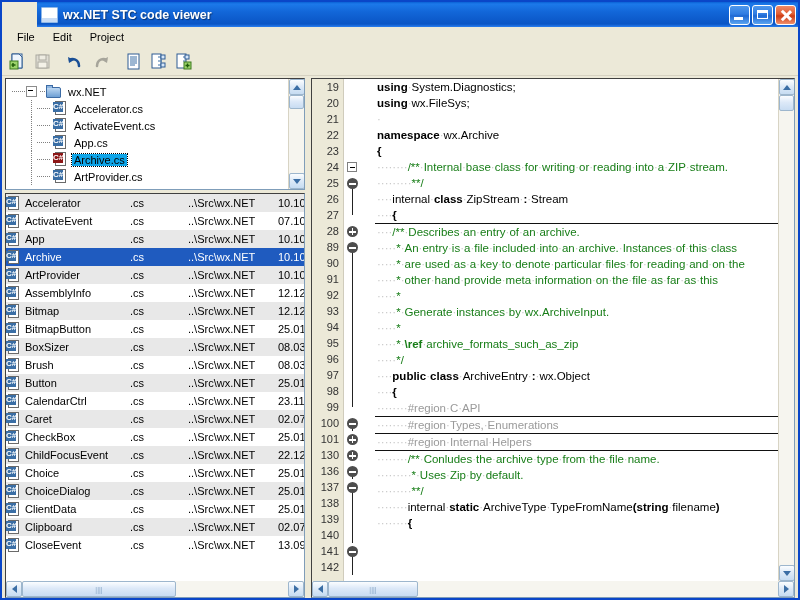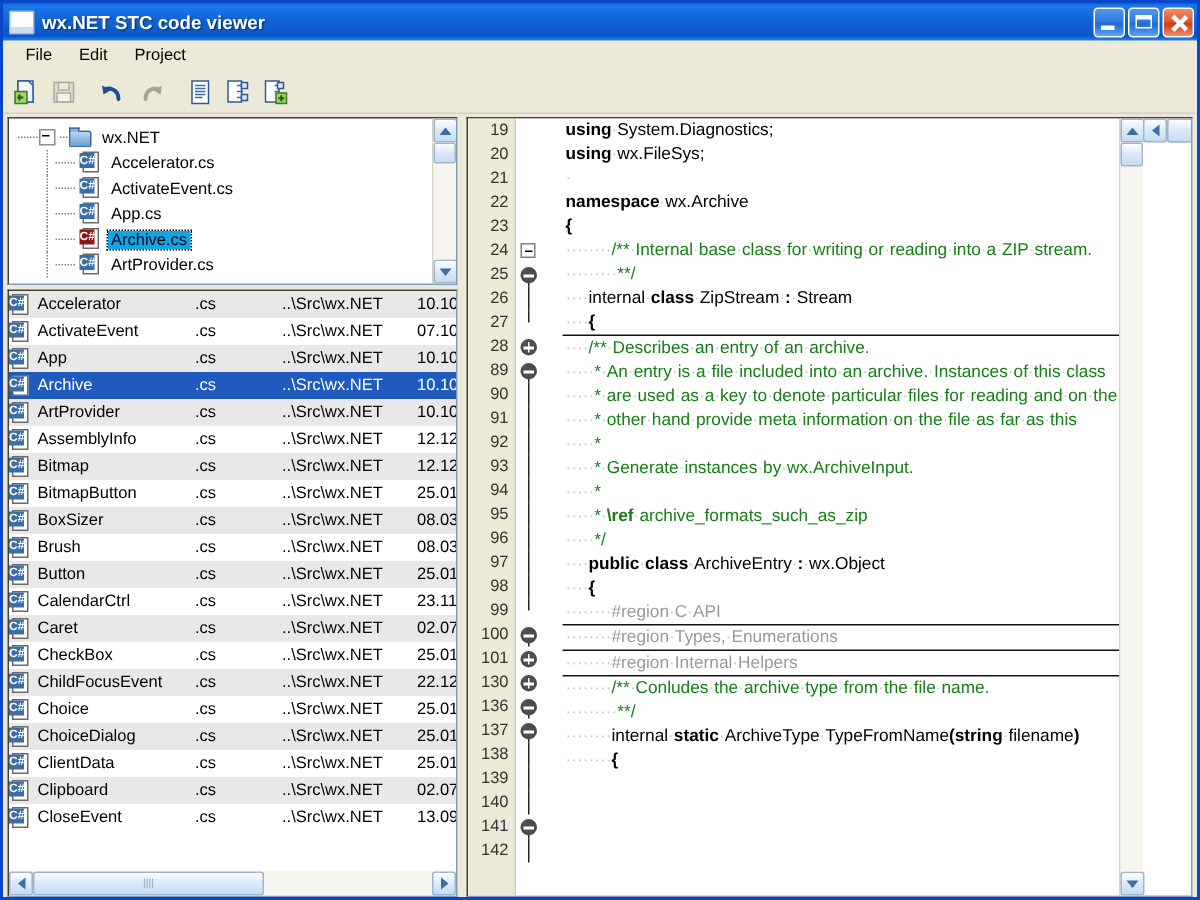--- a/index.html
+++ b/index.html
@@ -15,20 +15,21 @@
     box-sizing:border-box;
     display:flex;flex-direction:column;
   }
   
   #titlebar{
     height:25px;flex:0 0 25px;
     background:linear-gradient(to bottom,#0a62d6 0%,#1c79ea 8%,#1266d8 40%,#0a55c5 88%,#2a7ff0 100%);
     display:flex;align-items:center;
     padding:0 2px 0 4px;
     position:relative;
+    margin-left:35px;
   }
   #title-icon{
     width:15px;height:14px;background:#ffffff;border:1px solid #8fb8e8;
     border-radius:1px;margin-right:5px;flex:0 0 15px;
     box-shadow:inset 0 -4px 0 #c9dcf4;
   }
   #title-text{
     color:#fff;font-weight:bold;font-size:12.5px;
     text-shadow:1px 1px 1px rgba(0,0,0,.45);
     white-space:nowrap;flex:1 1 auto;
@@ -132,21 +133,21 @@
   .a-lf{border-width:4px 5px 4px 0;border-color:transparent #3b6ea5 transparent transparent;}
   .a-rt{border-width:4px 0 4px 5px;border-color:transparent transparent transparent #3b6ea5;}
   .track{flex:1 1 auto;background:#f6f5ef;position:relative;}
   .thumb{
     position:absolute;box-sizing:border-box;
     border:1px solid #9db6cd;border-radius:2px;
     background:linear-gradient(to bottom,#fbfdff,#dde9f8 45%,#c8dcf2);
   }
   .grip{position:absolute;left:50%;top:50%;transform:translate(-50%,-50%);color:#8aa8c8;font-size:7px;letter-spacing:0px;}
   
-  #ed-wrap{flex:1 1 auto;display:flex;flex-direction:row;min-height:0;}
+  #ed-wrap{flex:1 1 auto;display:flex;flex-direction:column;min-height:0;}
   #ed-inner{flex:1 1 auto;display:flex;min-height:0;}
   #ed-main{flex:1 1 auto;display:flex;background:#fff;min-width:0;overflow:hidden;}
   #gutter{
     width:32px;flex:0 0 32px;background:#ece9d8;text-align:right;
     padding-right:4px;box-sizing:border-box;font-size:11px;color:#333;
     border-right:1px solid #d0ccbc;
   }
   #fold{width:18px;flex:0 0 18px;background:#fff;position:relative;}
   #code{flex:1 1 auto;position:relative;overflow:hidden;background:#fff;
         font-family:"Liberation Sans", sans-serif;font-size:11.5px;min-width:0;}
@@ -738,20 +739,21 @@
                 <div class="cl"><span class="ws">····</span><span class="cm"><span class="ws">·</span>*<span class="ws">·</span>Generate<span class="ws">·</span>instances<span class="ws">·</span>by<span class="ws">·</span>wx.ArchiveInput.</span></div>
                 <div class="cl"><span class="ws">····</span><span class="cm"><span class="ws">·</span>*</span></div>
                 <div class="cl"><span class="ws">····</span><span class="cm"><span class="ws">·</span>*<span class="ws">·</span><b>\ref</b><span class="ws">·</span>archive_formats_such_as_zip</span></div>
                 <div class="cl"><span class="ws">····</span><span class="cm"><span class="ws">·</span>*/</span></div>
                 <div class="cl"><span class="ws">····</span><span class="kw">public</span><span class="ws">·</span><span class="kw">class</span><span class="ws">·</span>ArchiveEntry<span class="ws">·</span><span class="kw">:</span><span class="ws">·</span>wx.Object</div>
                 <div class="cl"><span class="ws">····</span><span class="kw">{</span></div>
                 <div class="cl" style="border-bottom: 1.5px solid rgb(17, 17, 17);"><span class="ws">····</span><span class="ws">····</span><span class="rg">#region<span class="ws">·</span>C<span class="ws">·</span>API</span></div>
                 <div class="cl" style="border-bottom: 1.5px solid rgb(17, 17, 17);"><span class="ws">····</span><span class="ws">····</span><span class="rg">#region<span class="ws">·</span>Types,<span class="ws">·</span>Enumerations</span></div>
                 <div class="cl" style="border-bottom: 1.5px solid rgb(17, 17, 17);"><span class="ws">····</span><span class="ws">····</span><span class="rg">#region<span class="ws">·</span>Internal<span class="ws">·</span>Helpers</span></div>
                 <div class="cl"><span class="ws">····</span><span class="ws">····</span><span class="cm">/**<span class="ws">·</span>Conludes<span class="ws">·</span>the<span class="ws">·</span>archive<span class="ws">·</span>type<span class="ws">·</span>from<span class="ws">·</span>the<span class="ws">·</span>file<span class="ws">·</span>name.</span></div>
+                <div class="cl"><span class="ws">····</span><span class="ws">····</span><span class="cm"><span class="ws">·</span>*<span class="ws">·</span>Uses<span class="ws">·</span>Zip<span class="ws">·</span>by<span class="ws">·</span>default.</span></div>
                 <div class="cl"><span class="ws">····</span><span class="ws">····</span><span class="cm"><span class="ws">·</span>**/</span></div>
                 <div class="cl"><span class="ws">····</span><span class="ws">····</span>internal<span class="ws">·</span><span class="kw">static</span><span class="ws">·</span>ArchiveType<span class="ws">·</span>TypeFromName<span class="kw">(</span><span class="kw">string</span><span class="ws">·</span>filename<span class="kw">)</span></div>
                 <div class="cl"><span class="ws">····</span><span class="ws">····</span><span class="kw">{</span></div>
               </div>
           </div>
           <div class="vsb">
             <div class="sbtn">
                 <span class="arrow a-up"></span>
               </div>
             <div class="track">

